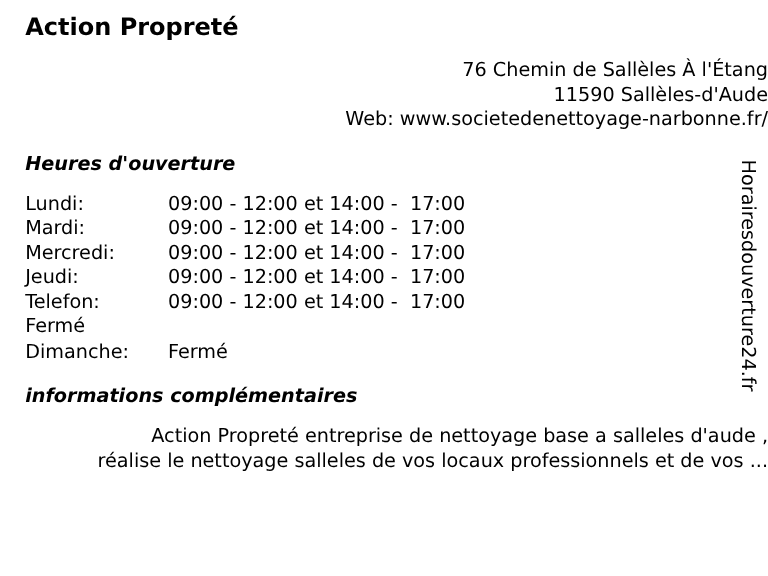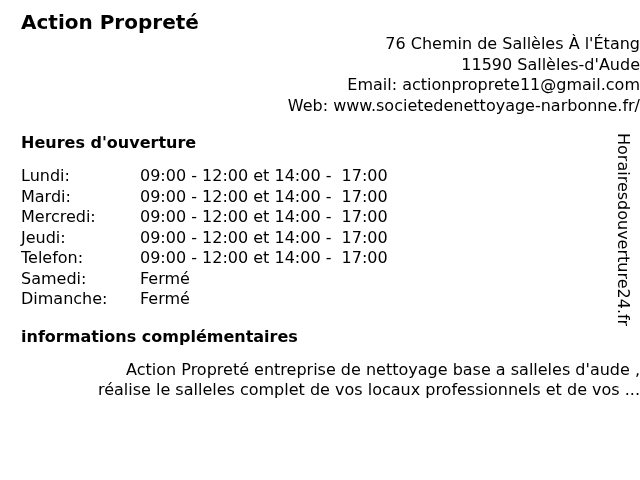--- a/index.html
+++ b/index.html
@@ -13,32 +13,33 @@
     position: relative;
     overflow: hidden;
   }
   .content {
     padding: 10px 0 0 21px;
   }
   .page-title {
     font-size: 20px;
     font-weight: bold;
     line-height: 24px;
-    margin: 0 0 0 0;
+    margin: 0 0 14px 0;
   }
   .contact-line {
     line-height: 20.5px;
     white-space: nowrap;
     text-align: right;
   }
   .section-title {
     font-size: 16px;
     font-weight: bold;
     line-height: 19px;
     margin: 17px 0 14px 0;
+    font-style: italic;
   }
   .hours-row {
     display: flex;
     line-height: 20.5px;
     align-items: flex-end;
   }
   .hours-day {
     width: 119px;
     flex: 0 0 119px;
   }
@@ -62,21 +63,20 @@
 </head>
 <body>
 
 <div class="content">
 
   <h1 class="page-title">Action Propreté</h1>
 
   <div class="contact-block">
     <div class="contact-line">76 Chemin de Sallèles À l'Étang</div>
     <div class="contact-line">11590 Sallèles-d'Aude</div>
-    <div class="contact-line"><span>Email:</span> <span>actionproprete11@gmail.com</span></div>
     <div class="contact-line"><span>Web:</span> <span>www.societedenettoyage-narbonne.fr/</span></div>
   </div>
 
   <div class="section-title">Heures d'ouverture</div>
 
   <div class="hours-table">
     <div class="hours-row">
       <span class="hours-day">Lundi:</span>
         <span class="hours-time">09:00 - 12:00 et 14:00 -  17:00</span>
     </div>
@@ -90,31 +90,30 @@
     </div>
     <div class="hours-row">
       <span class="hours-day">Jeudi:</span>
         <span class="hours-time">09:00 - 12:00 et 14:00 -  17:00</span>
     </div>
     <div class="hours-row">
       <span class="hours-day">Telefon:</span>
         <span class="hours-time">09:00 - 12:00 et 14:00 -  17:00</span>
     </div>
     <div class="hours-row">
-      <span class="hours-day">Samedi:</span>
         <span class="hours-time">Fermé</span>
     </div>
     <div class="hours-row">
       <span class="hours-day">Dimanche:</span>
         <span class="hours-time">Fermé</span>
     </div>
   </div>
 
   <div class="section-title">informations complémentaires</div>
 
   <div class="info-block">
     <div class="info-line">Action Propreté entreprise de nettoyage base a salleles d'aude ,</div>
-    <div class="info-line">réalise le salleles complet de vos locaux professionnels et de vos ...</div>
+    <div class="info-line">réalise le nettoyage salleles de vos locaux professionnels et de vos ...</div>
   </div>
 
 </div>
 
 <div class="watermark">Horairesdouverture24.fr</div>
 
 </body></html>

